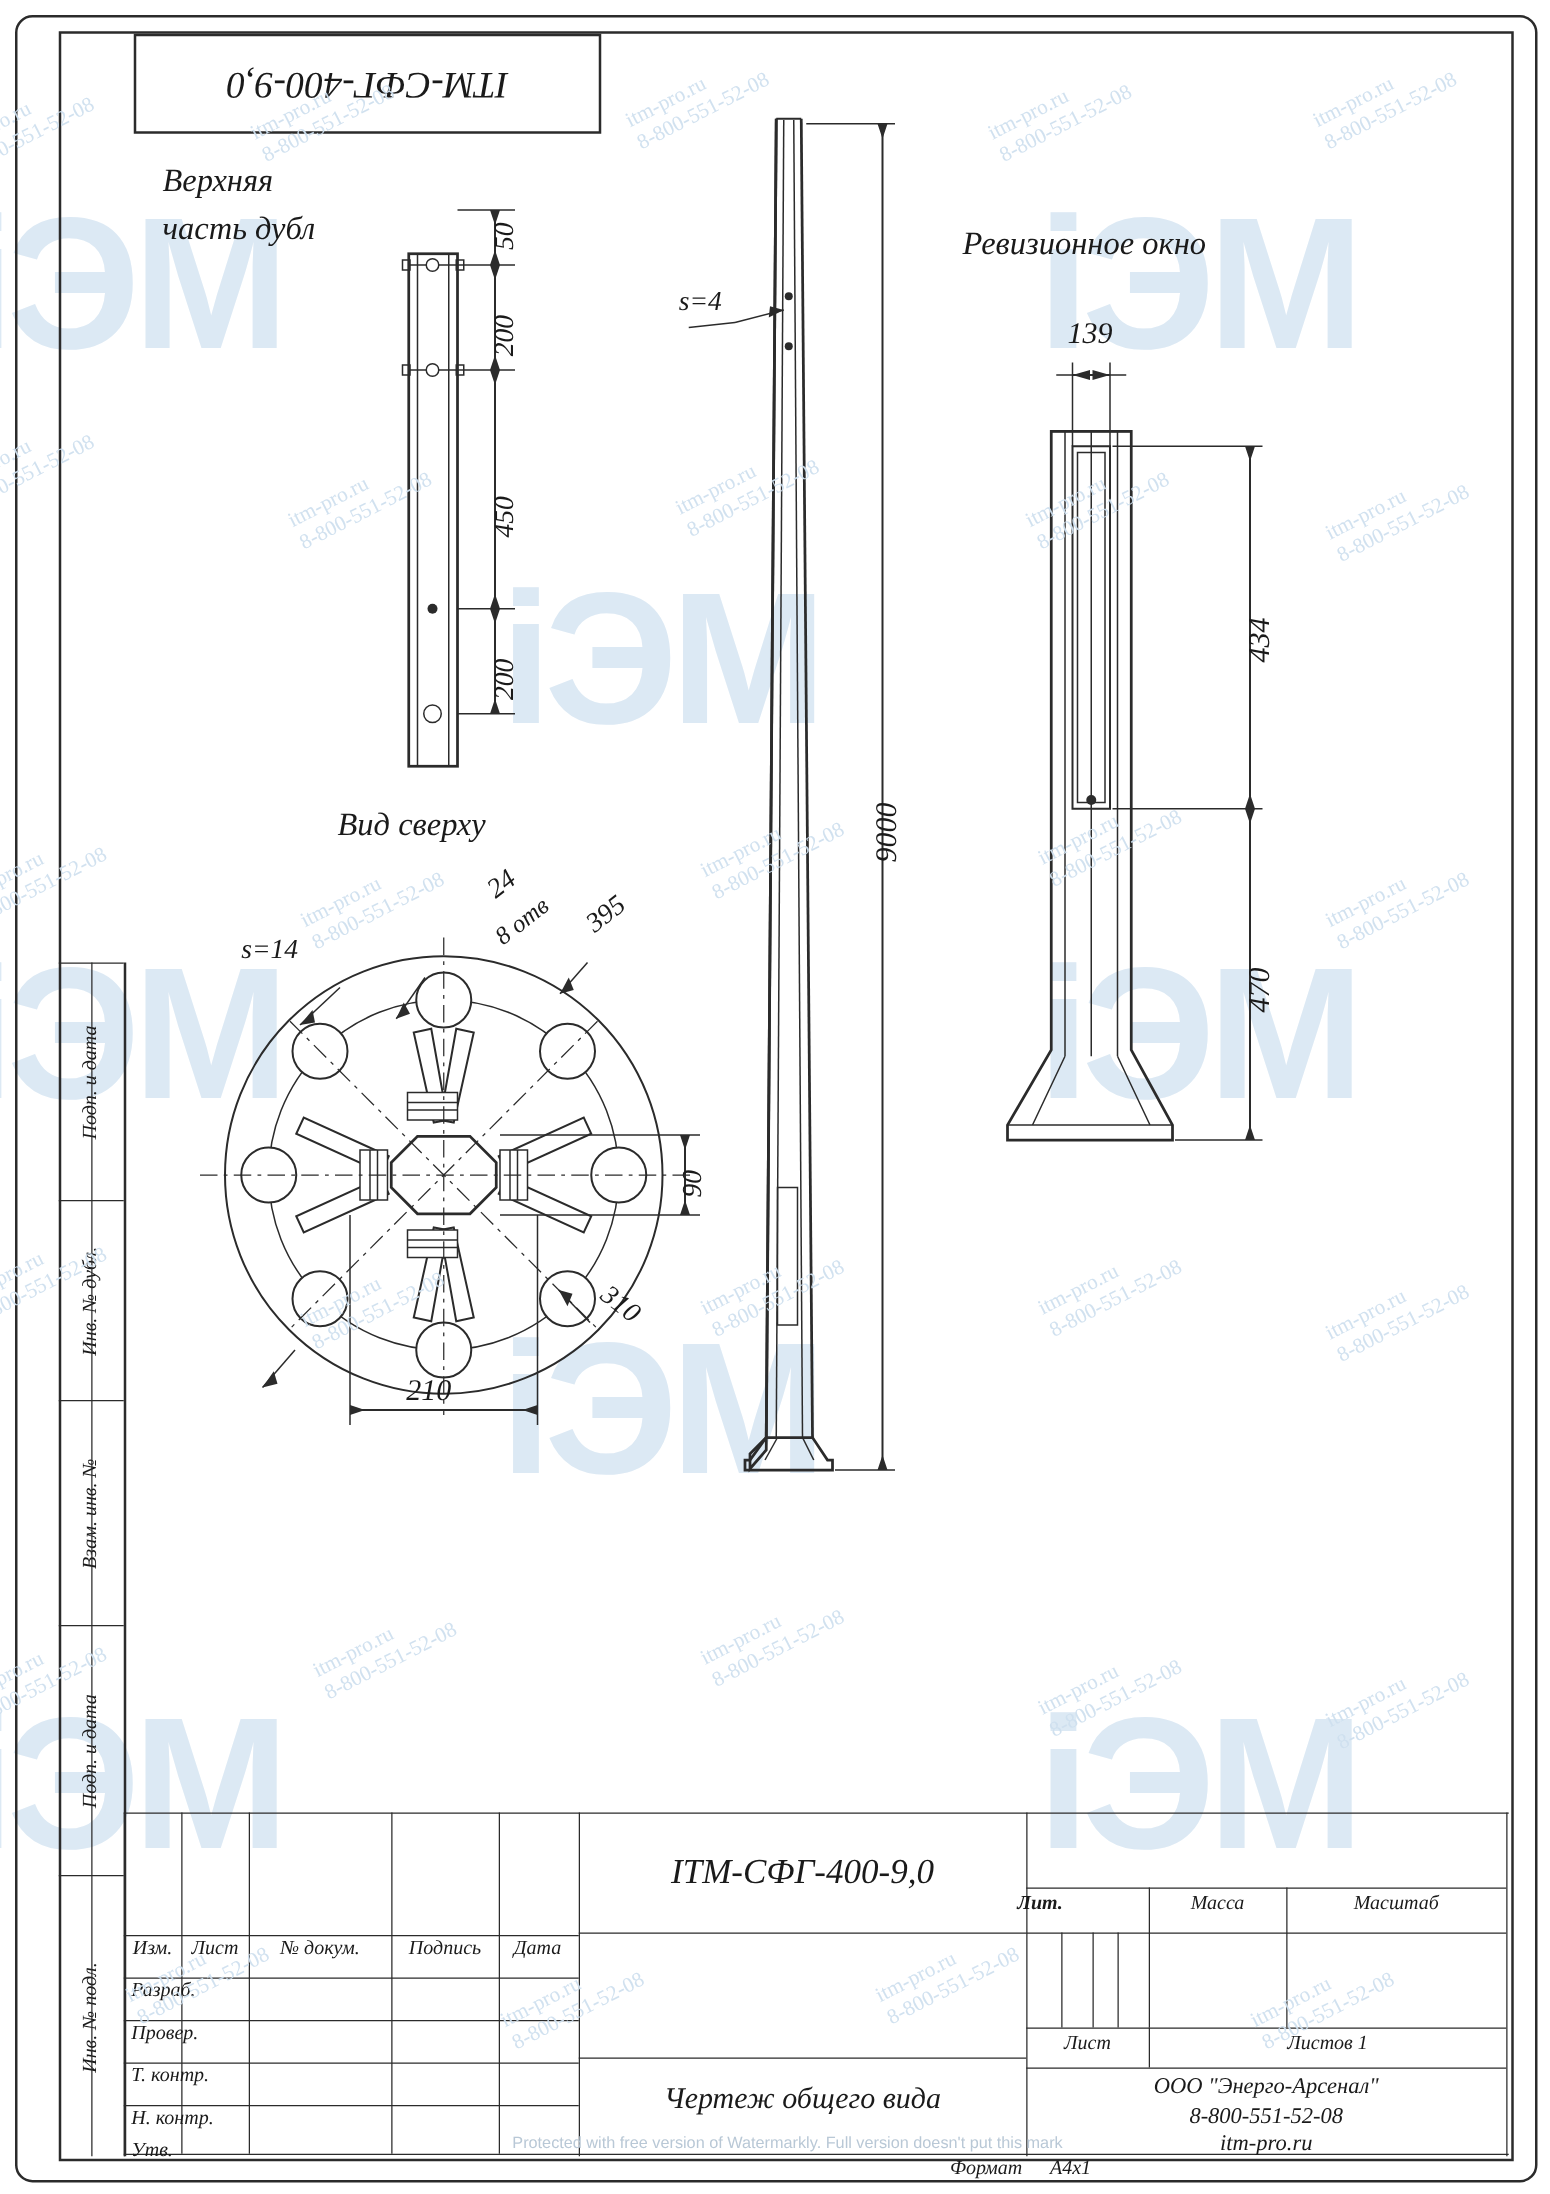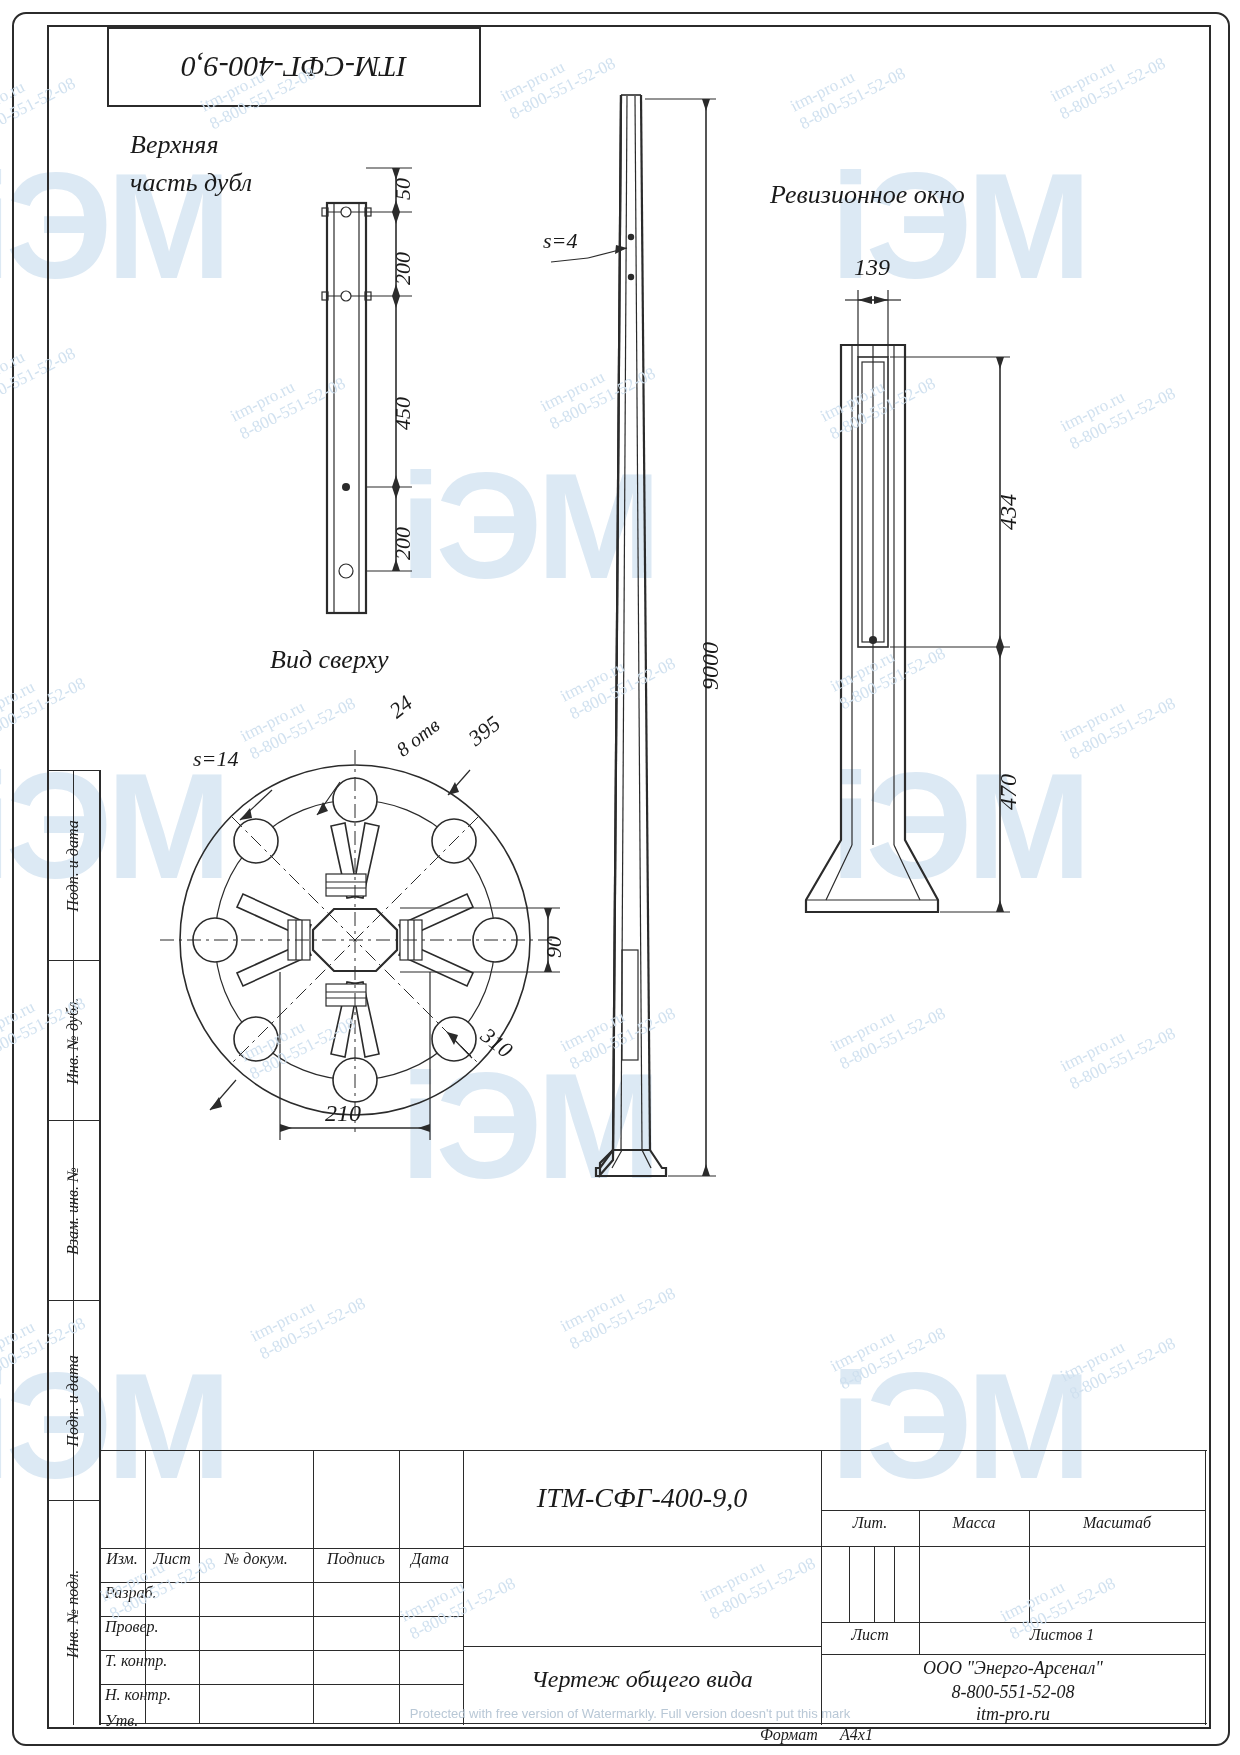--- a/index.html
+++ b/index.html
@@ -316,21 +316,21 @@
     <div class="ln h" style="left:722px;top:96px;width:384px;"></div>
     <div class="ln h" style="left:722px;top:172px;width:384px;"></div>
     <div class="ln h" style="left:722px;top:204px;width:384px;"></div>
     <div class="ln v" style="left:820px;top:60px;height:112px;"></div>
     <div class="ln v" style="left:930px;top:60px;height:112px;"></div>
     <div class="ln v" style="left:750px;top:96px;height:76px;"></div>
     <div class="ln v" style="left:775px;top:96px;height:76px;"></div>
     <div class="ln v" style="left:795px;top:96px;height:76px;"></div>
     <div class="ln v" style="left:820px;top:172px;height:32px;"></div>
 
-    <div class="cellt ctr" style="left:722px;top:64px;width:98px;">Лит.</div>
+    <div class="cellt ctr" style="left:684px;top:64px;width:98px;font-weight:bold;">Лит.</div>
     <div class="cellt ctr" style="left:820px;top:64px;width:110px;">Масса</div>
     <div class="cellt ctr" style="left:930px;top:64px;width:176px;">Масштаб</div>
 
     <div class="cellt ctr" style="left:722px;top:176px;width:98px;">Лист</div>
     <div class="cellt ctr" style="left:820px;top:176px;width:286px;">Листов 1</div>
 
     <div class="cellt ctr" style="left:722px;top:208px;width:384px;font-size:18px;">ООО "Энерго-Арсенал"</div>
     <div class="cellt ctr" style="left:722px;top:232px;width:384px;font-size:18px;">8-800-551-52-08</div>
     <div class="cellt ctr" style="left:722px;top:254px;width:384px;font-size:18px;">itm-pro.ru</div>
   </div>

